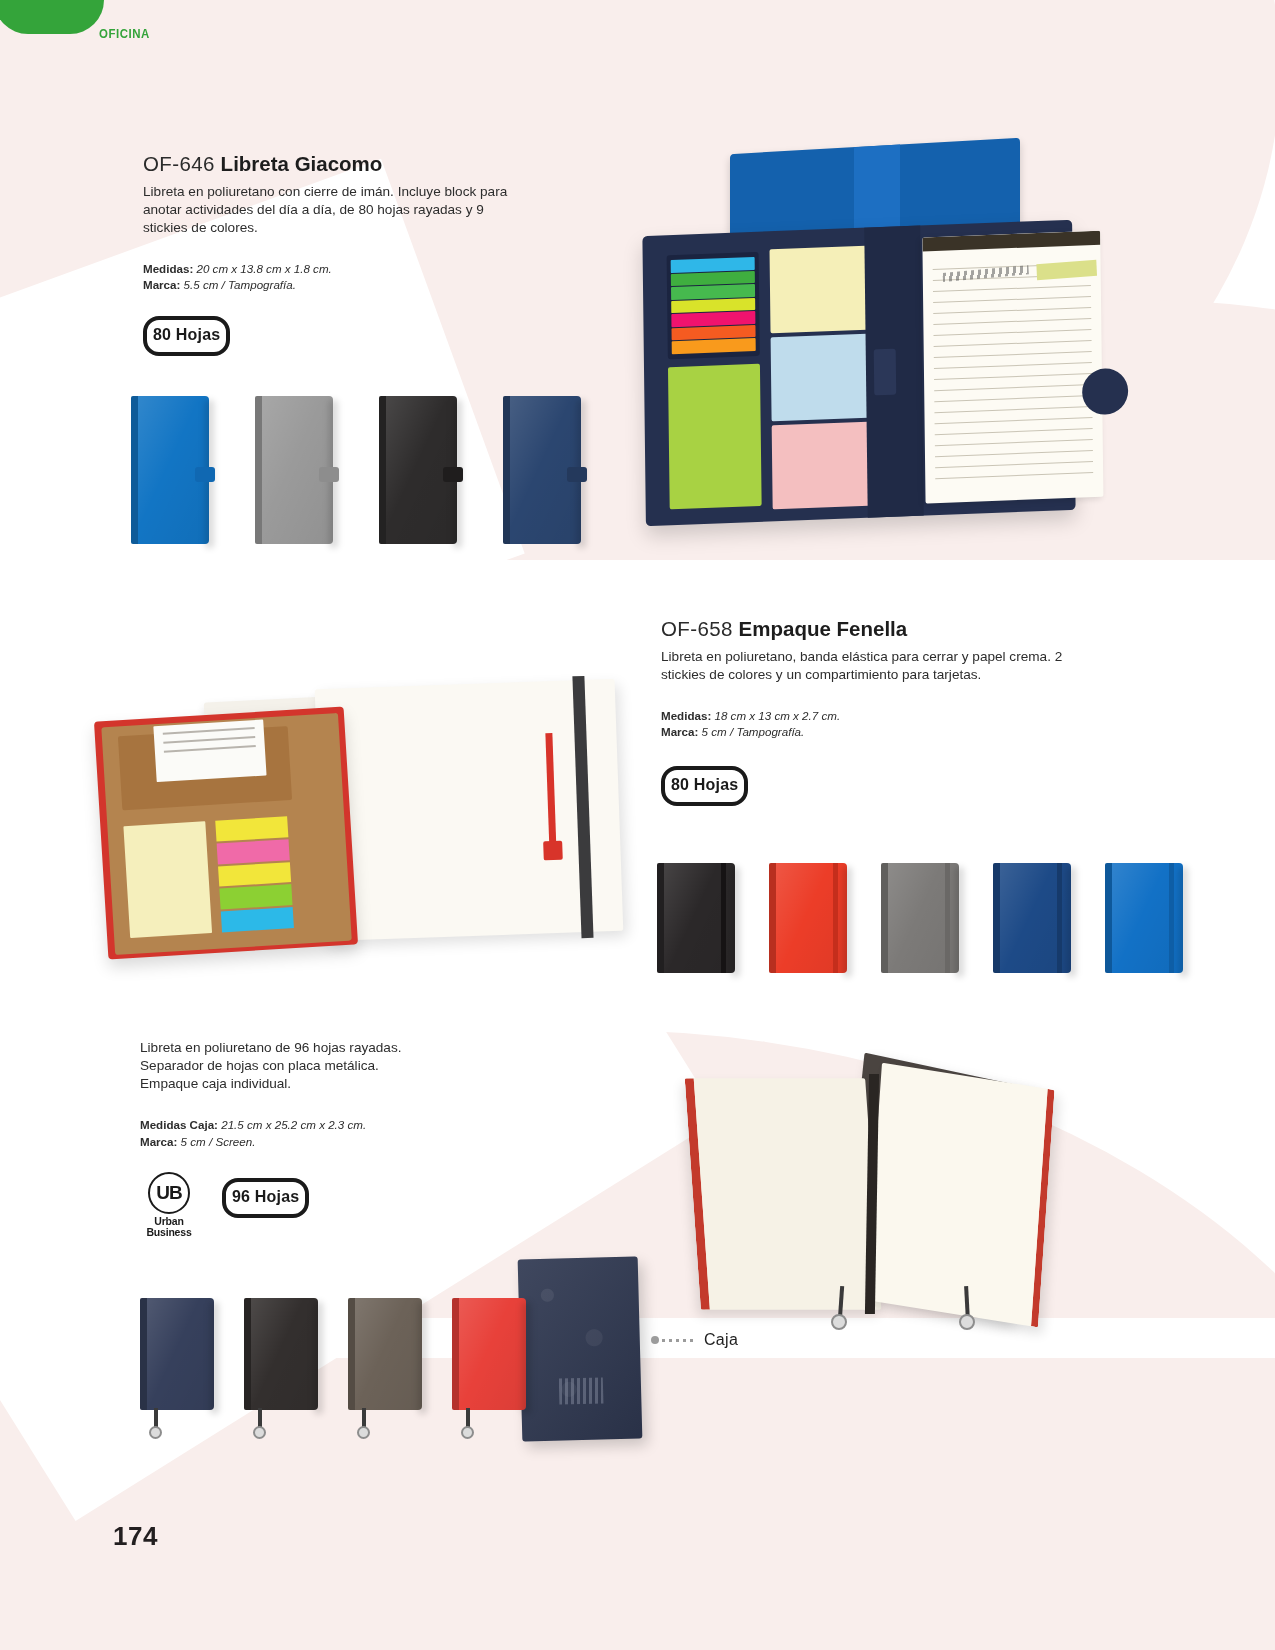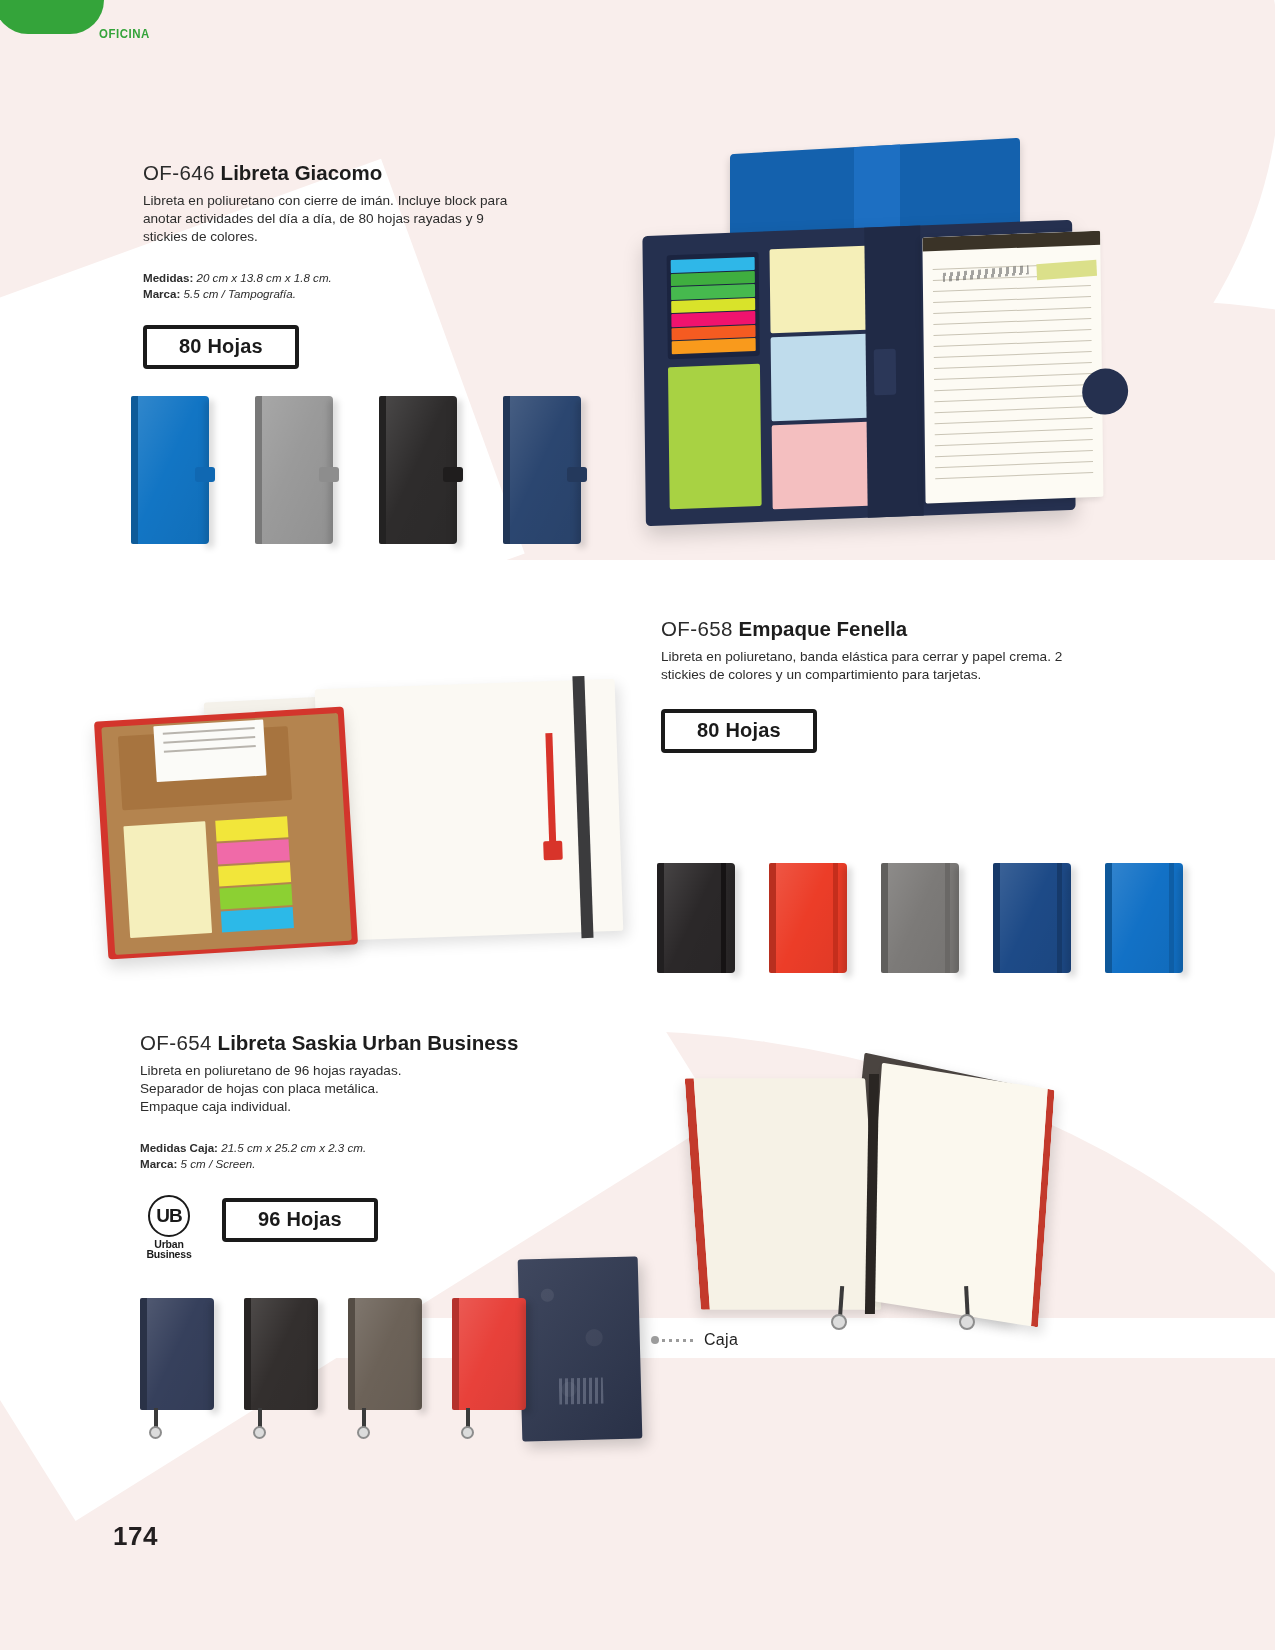--- a/index.html
+++ b/index.html
@@ -116,24 +116,24 @@
   }
   .spec b { font-weight: 700; }
   .spec i { font-style: italic; }
 
   
   .hojas-badge {
     display: inline-flex;
     align-items: center;
     justify-content: center;
     border: 4px solid #1a1a1a;
-    border-radius: 4px;
+    border-radius: 16px;
     background: transparent;
-    padding: 7px 32px 9px;
-    font-size: 20px;
+    padding: 7px 6px 9px;
+    font-size: 16px;
     font-weight: 700;
     color: #1a1a1a;
     letter-spacing: .2px;
     line-height: 1;
   }
 
   
   .ub-logo { width: 58px; text-align: center; }
   .ub-circle {
     width: 42px; height: 42px;
@@ -397,21 +397,21 @@
   <div class="white-diag"></div>
   <div class="white-strip-bottom"></div>
 </div>
 
 <div class="page">
 
   <div class="green-tab"></div>
 
   <div class="category-label">OFICINA</div>
 
-  <div style="position:absolute; left:143px; top:162px; width:390px;">
+  <div style="position:absolute; left:143px; top:153px; width:390px;">
     <div class="prod-head">
       <span class="prod-code">OF-646</span>
       <span class="prod-name">Libreta Giacomo</span>
     </div>
     <div class="prod-desc" style="width:372px;">Libreta en poliuretano con cierre de imán. Incluye block para anotar actividades del día a día, de 80 hojas rayadas y 9 stickies de colores.</div>
     <div class="spec">
       <div><b>Medidas:</b>
         <i>20 cm x 13.8 cm x 1.8 cm.</i></div>
       <div><b>Marca:</b>
         <i>5.5 cm / Tampografía.</i></div>
@@ -499,20 +499,26 @@
       <div class="clasp" style="background:#24395c"></div>
     </div>
   </div>
 
   <div style="position:absolute; left:661px; top:618px; width:430px;">
     <div class="prod-head">
       <span class="prod-code">OF-658</span>
       <span class="prod-name">Empaque Fenella</span>
     </div>
     <div class="prod-desc" style="width:425px;">Libreta en poliuretano, banda elástica para cerrar y papel crema. 2 stickies de colores y un compartimiento para tarjetas.</div>
+    <div class="spec">
+      <div><b>Medidas:</b>
+        <i>18 cm x 13 cm x 2.7 cm.</i></div>
+      <div><b>Marca:</b>
+        <i>5 cm / Tampografía.</i></div>
+    </div>
     <div style="margin-top:25px;">
       <span class="hojas-badge">80 Hojas</span>
     </div>
   </div>
 
   <div class="photo fenella">
     <div class="fe-backsheet"></div>
     <div class="fe-rightpage">
       <div class="band"></div>
       <div class="ribbon"></div>
@@ -566,24 +572,20 @@
     </div>
     <div class="nb" style="width:78px;height:110px;background:#1271c6">
       <div class="spine"></div>
         <div class="sheen"></div>
         <div class="edge-shadow"></div>
       <div class="elastic" style="background:#0e5ea6"></div>
     </div>
   </div>
 
   <div style="position:absolute; left:140px; top:1032px; width:440px;">
-    <div class="prod-head">
-      <span class="prod-code">OF-654</span>
-      <span class="prod-name">Libreta Saskia Urban Business</span>
-    </div>
     <div class="prod-desc">
       <div>Libreta en poliuretano de 96 hojas rayadas.</div>
       <div>Separador de hojas con placa metálica.</div>
       <div>Empaque caja individual.</div>
     </div>
     <div class="spec">
       <div><b>Medidas Caja:</b>
         <i>21.5 cm x 25.2 cm x 2.3 cm.</i></div>
       <div><b>Marca:</b>
         <i>5 cm / Screen.</i></div>

